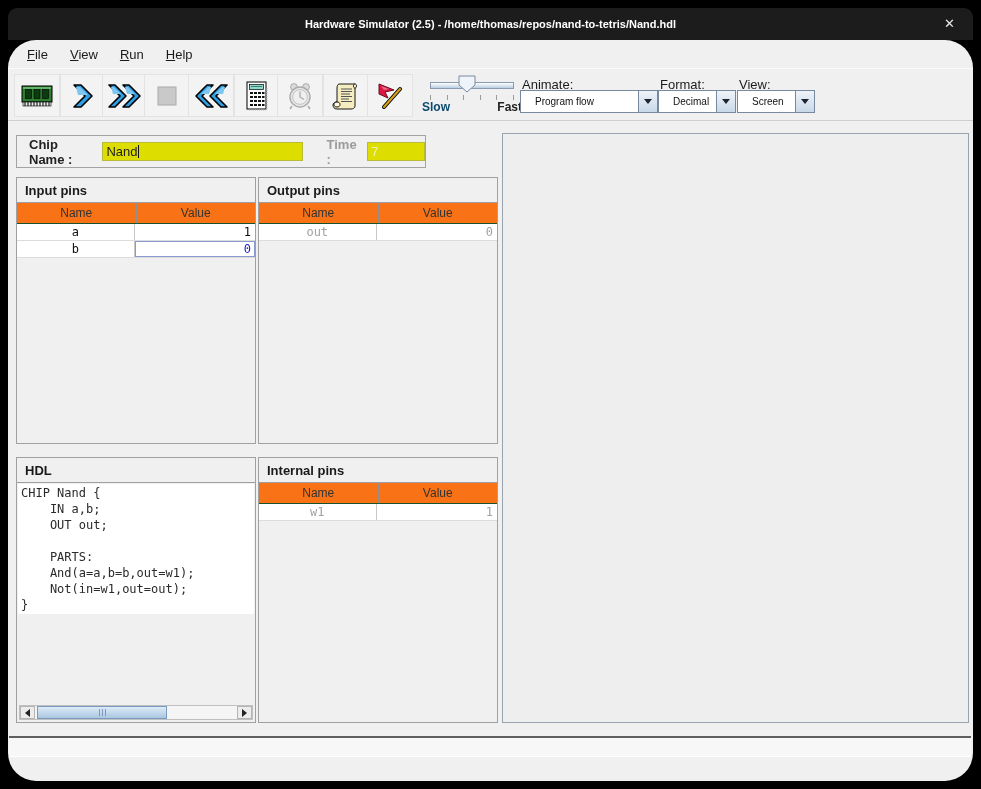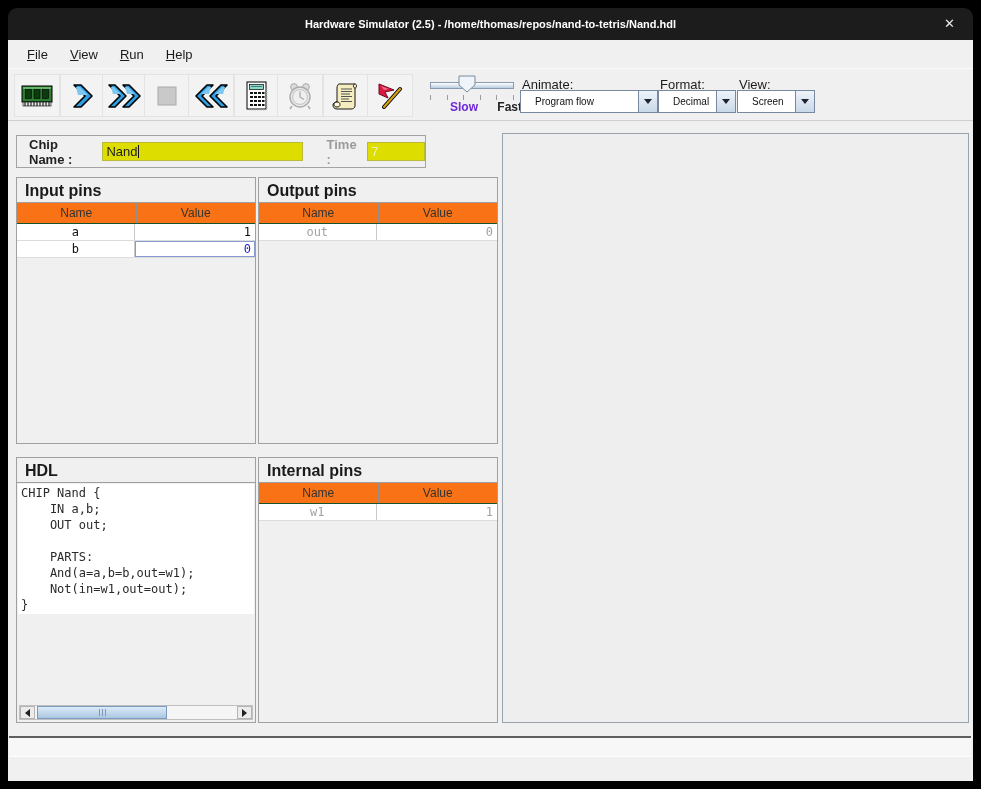--- a/index.html
+++ b/index.html
@@ -6,41 +6,41 @@
   html,body { width: 981px; height: 789px; }
   body { background:#000; font-family:"Liberation Sans", sans-serif; position:relative; overflow:hidden; }
 
   .titlebar { position:absolute; left:8px; top:8px; width:965px; height:32px;
     background:#1c1c1c; border-radius:9px 9px 0 0; }
   .titlebar .title { position:absolute; left:0; right:0; top:0; height:32px; line-height:32px;
     text-align:center; color:#fff; font-weight:bold; font-size:11px; }
   .titlebar .close { position:absolute; right:18px; top:0; height:32px; line-height:32px;
     color:#e8e8e8; font-size:13px; cursor:default; }
 
-  .body { position:absolute; left:8px; top:40px; width:965px; height:741px; background:#f0f0f0; }
+  .body { position:absolute; left:8px; top:40px; width:965px; height:741px; background:#f0f0f0;border-radius:28px; }
 
   .menubar { position:absolute; left:0; top:0; width:965px; height:28px; display:flex;
     align-items:center; padding-left:10px; gap:4px; }
   .menu-item { font-size:13px; color:#1a1a1a; padding:4px 9px; }
   .mn { text-decoration:underline; }
 
   .toolbar { position:absolute; left:0; top:28px; width:965px; height:53px;
     border-top:1px solid #fbfbfb; border-bottom:1px solid #cfcfcf; background:#f0f0f0; }
   .tb { position:absolute; top:5px; width:46px; height:43px; background:#f3f3f3;
     border:1px solid #e3e3e3; display:flex; align-items:center; justify-content:center; }
   .dim { opacity:.8; filter:grayscale(1); }
 
   .slider-group { position:absolute; left:412px; top:5px; width:104px; height:45px; }
   .sl-track { position:absolute; left:10px; top:8px; width:84px; height:7px;
     border:1px solid #8a9ab0; background:linear-gradient(#ffffff,#b9cde2); }
   .sl-thumb { position:absolute; left:38px; top:1px; }
   .sl-ticks { position:absolute; left:10px; top:21px; width:84px; height:6px;
     display:flex; justify-content:space-between; }
   .sl-ticks i { width:1px; height:5px; background:#9a9a9a; }
-  .sl-slow { position:absolute; left:2px; top:26px; font-weight:bold; font-size:12px; color:#6d28d9;margin-left:28px; }
+  .sl-slow { position:absolute; left:2px; top:26px; font-weight:bold; font-size:12px; color:#0c4a6e; }
   .sl-fast { position:absolute; right:2px; top:26px; font-weight:bold; font-size:12px; color:#222; }
 
   .combo-label { position:absolute; font-size:13px; color:#1c1c1c; }
   .combo { position:absolute; height:23px; border:1px solid #78889e; background:#fff;
     display:flex; align-items:stretch; }
   .combo .val { flex:1; font-size:10px; color:#111; line-height:21px; padding-left:14px;
     overflow:hidden; white-space:nowrap; }
   .combo .arrow-btn { width:19px; background:linear-gradient(#eef3f9,#c9d8e8);
     border-left:1px solid #78889e; display:flex; align-items:center; justify-content:center; }
   .tri-down { width:0; height:0; border-left:4px solid transparent; border-right:4px solid transparent;
@@ -54,21 +54,21 @@
     font-size:13px; line-height:17px; padding-left:3px; color:#222; overflow:hidden; white-space:nowrap; }
   .yname { width:231px; }
   .ytime { width:66px; color:#eef0b4; }
   .caret { display:inline-block; width:1px; height:13px; background:#111; vertical-align:-2px; }
 
   .panel { position:absolute; border:1px solid #a0a0a0; background:#f0f0f0; }
   .p-input  { left:8px;   top:137px; width:240px; height:267px; }
   .p-output { left:250px; top:137px; width:240px; height:267px; }
   .p-hdl    { left:8px;   top:417px; width:240px; height:266px; }
   .p-intern { left:250px; top:417px; width:240px; height:266px; }
-  .panel-title { height:25px; line-height:25px; padding-left:8px; font-size:16px; font-weight:bold;
+  .panel-title { height:25px; line-height:25px; padding-left:8px; font-size:13px; font-weight:bold;
     color:#1a1a1a; border-bottom:1px solid #a0a0a0; }
 
   .tbl-head { display:flex; height:21px; background:#f97316; border-bottom:1px solid #14532d; }
   .tbl-head .c { flex:1; text-align:center; font-size:12px; color:#333; line-height:20px; }
   .tbl-head .c:first-child { border-right:1px solid #8f8f8f; }
   .row { display:flex; height:17px; background:#fff; border-bottom:1px solid #dcdcdc;
     font-family:"DejaVu Sans Mono", monospace; font-size:12px; color:#111; }
   .row .name { flex:1; text-align:center; line-height:16px; border-right:1px solid #c9c9c9; }
   .row .val  { flex:1; text-align:right; line-height:16px; padding-right:4px; }
   .row.gray { color:#a2a2a2;justify-content:center; }

